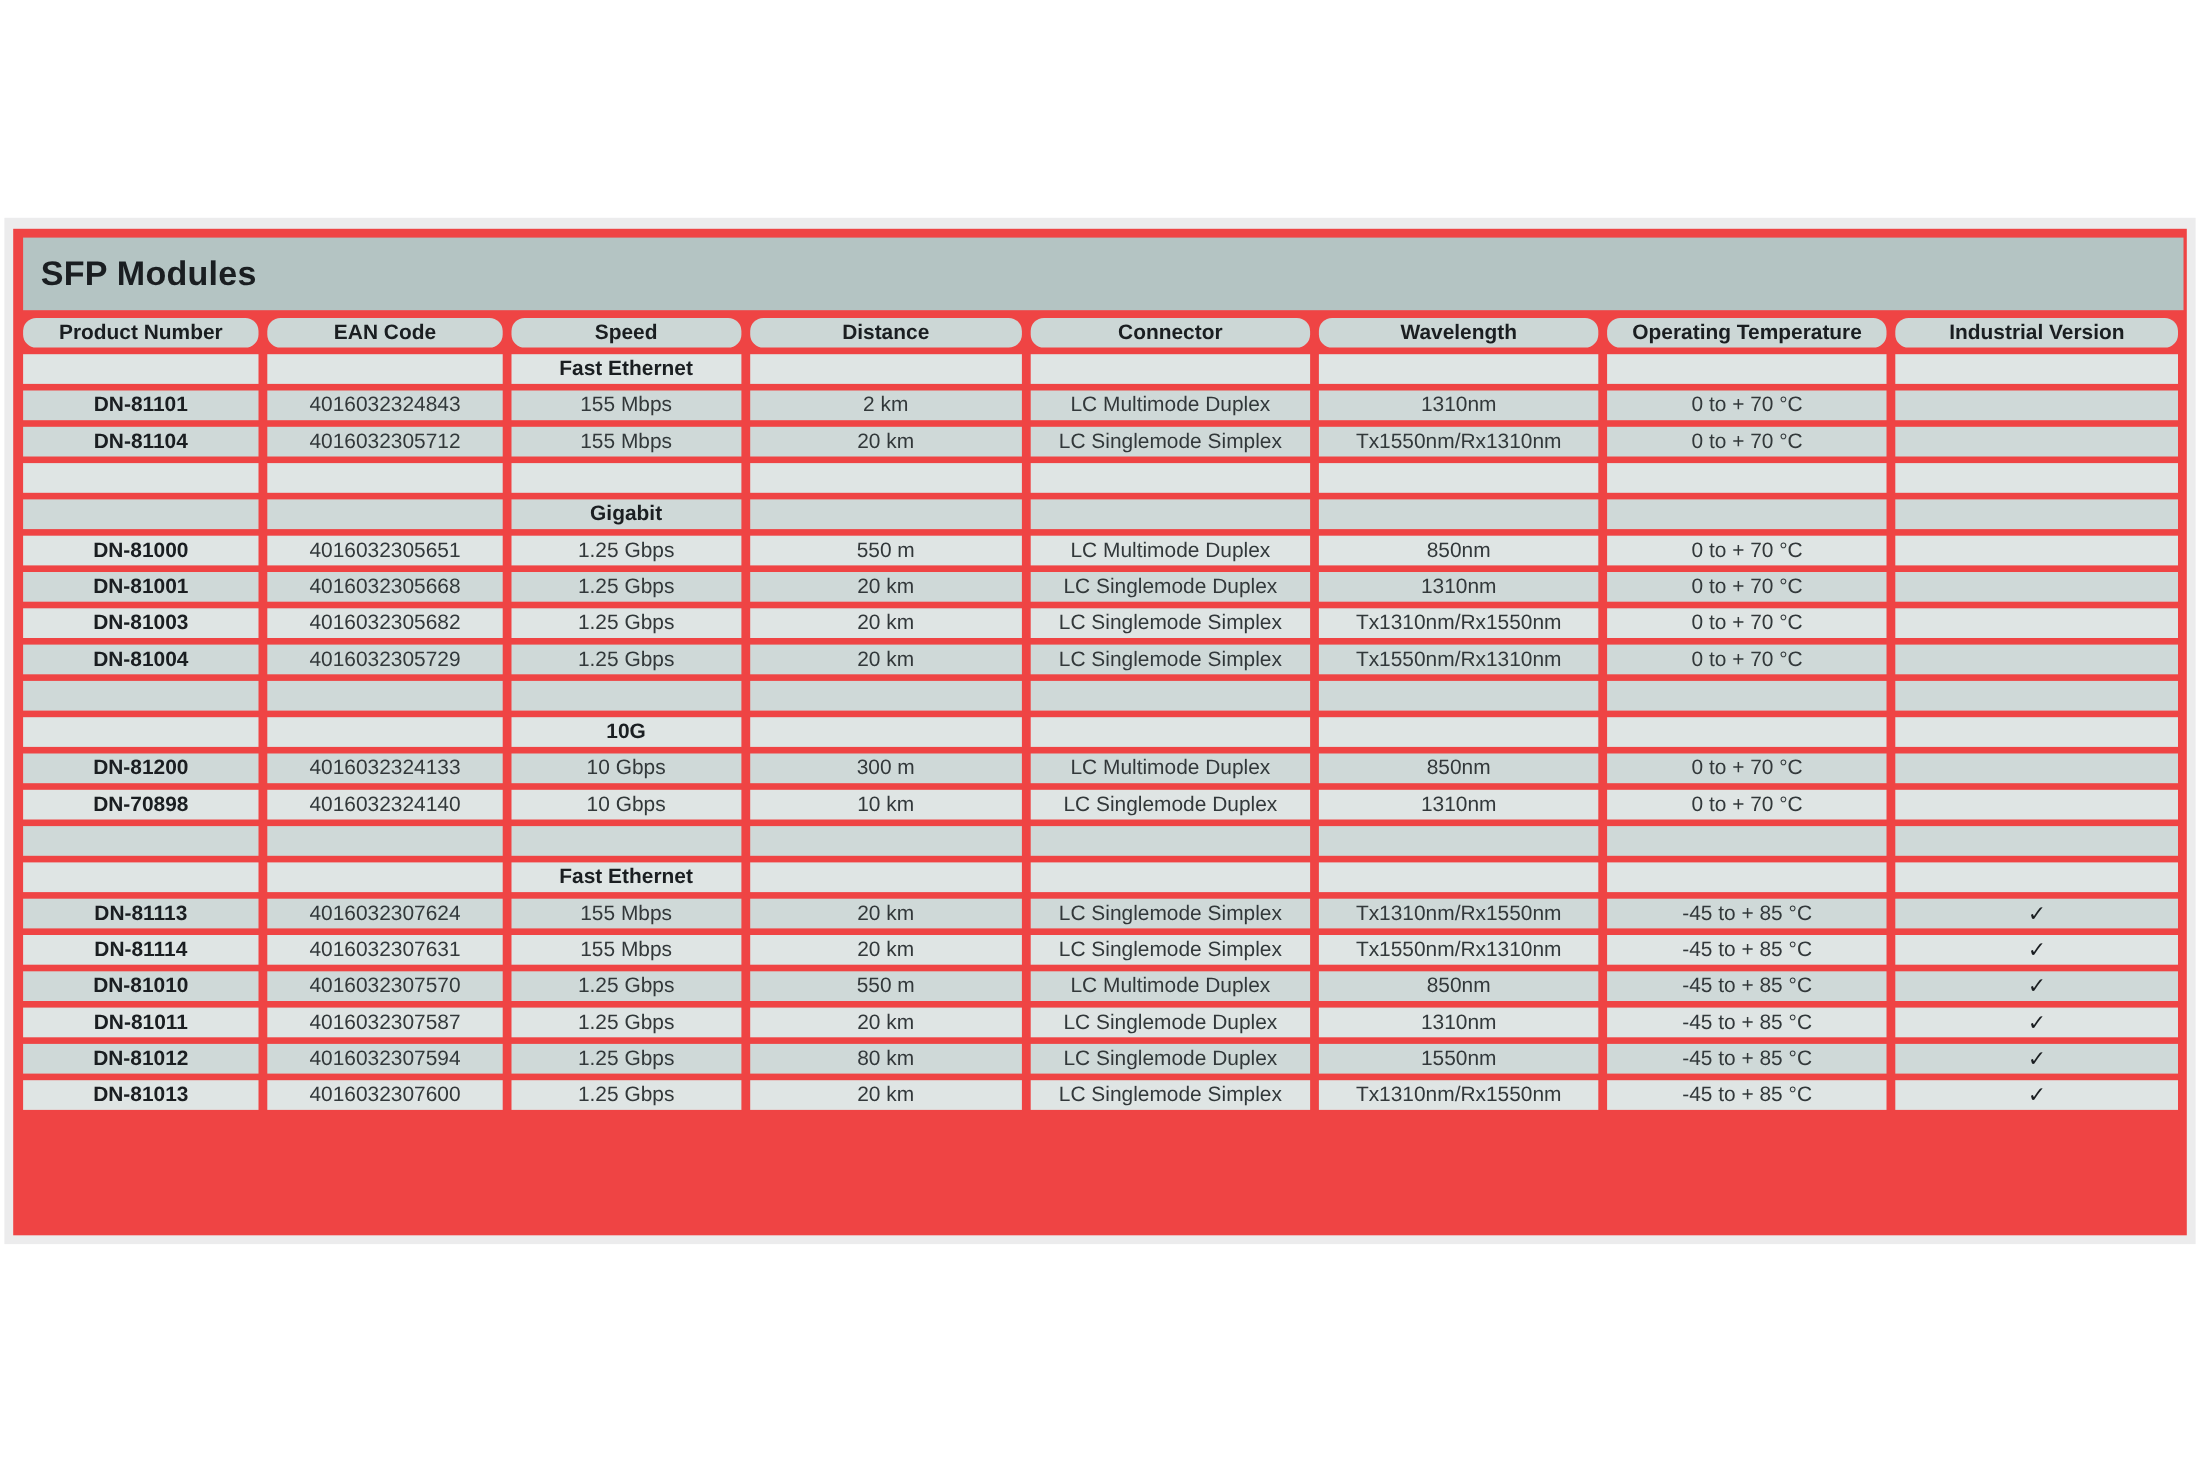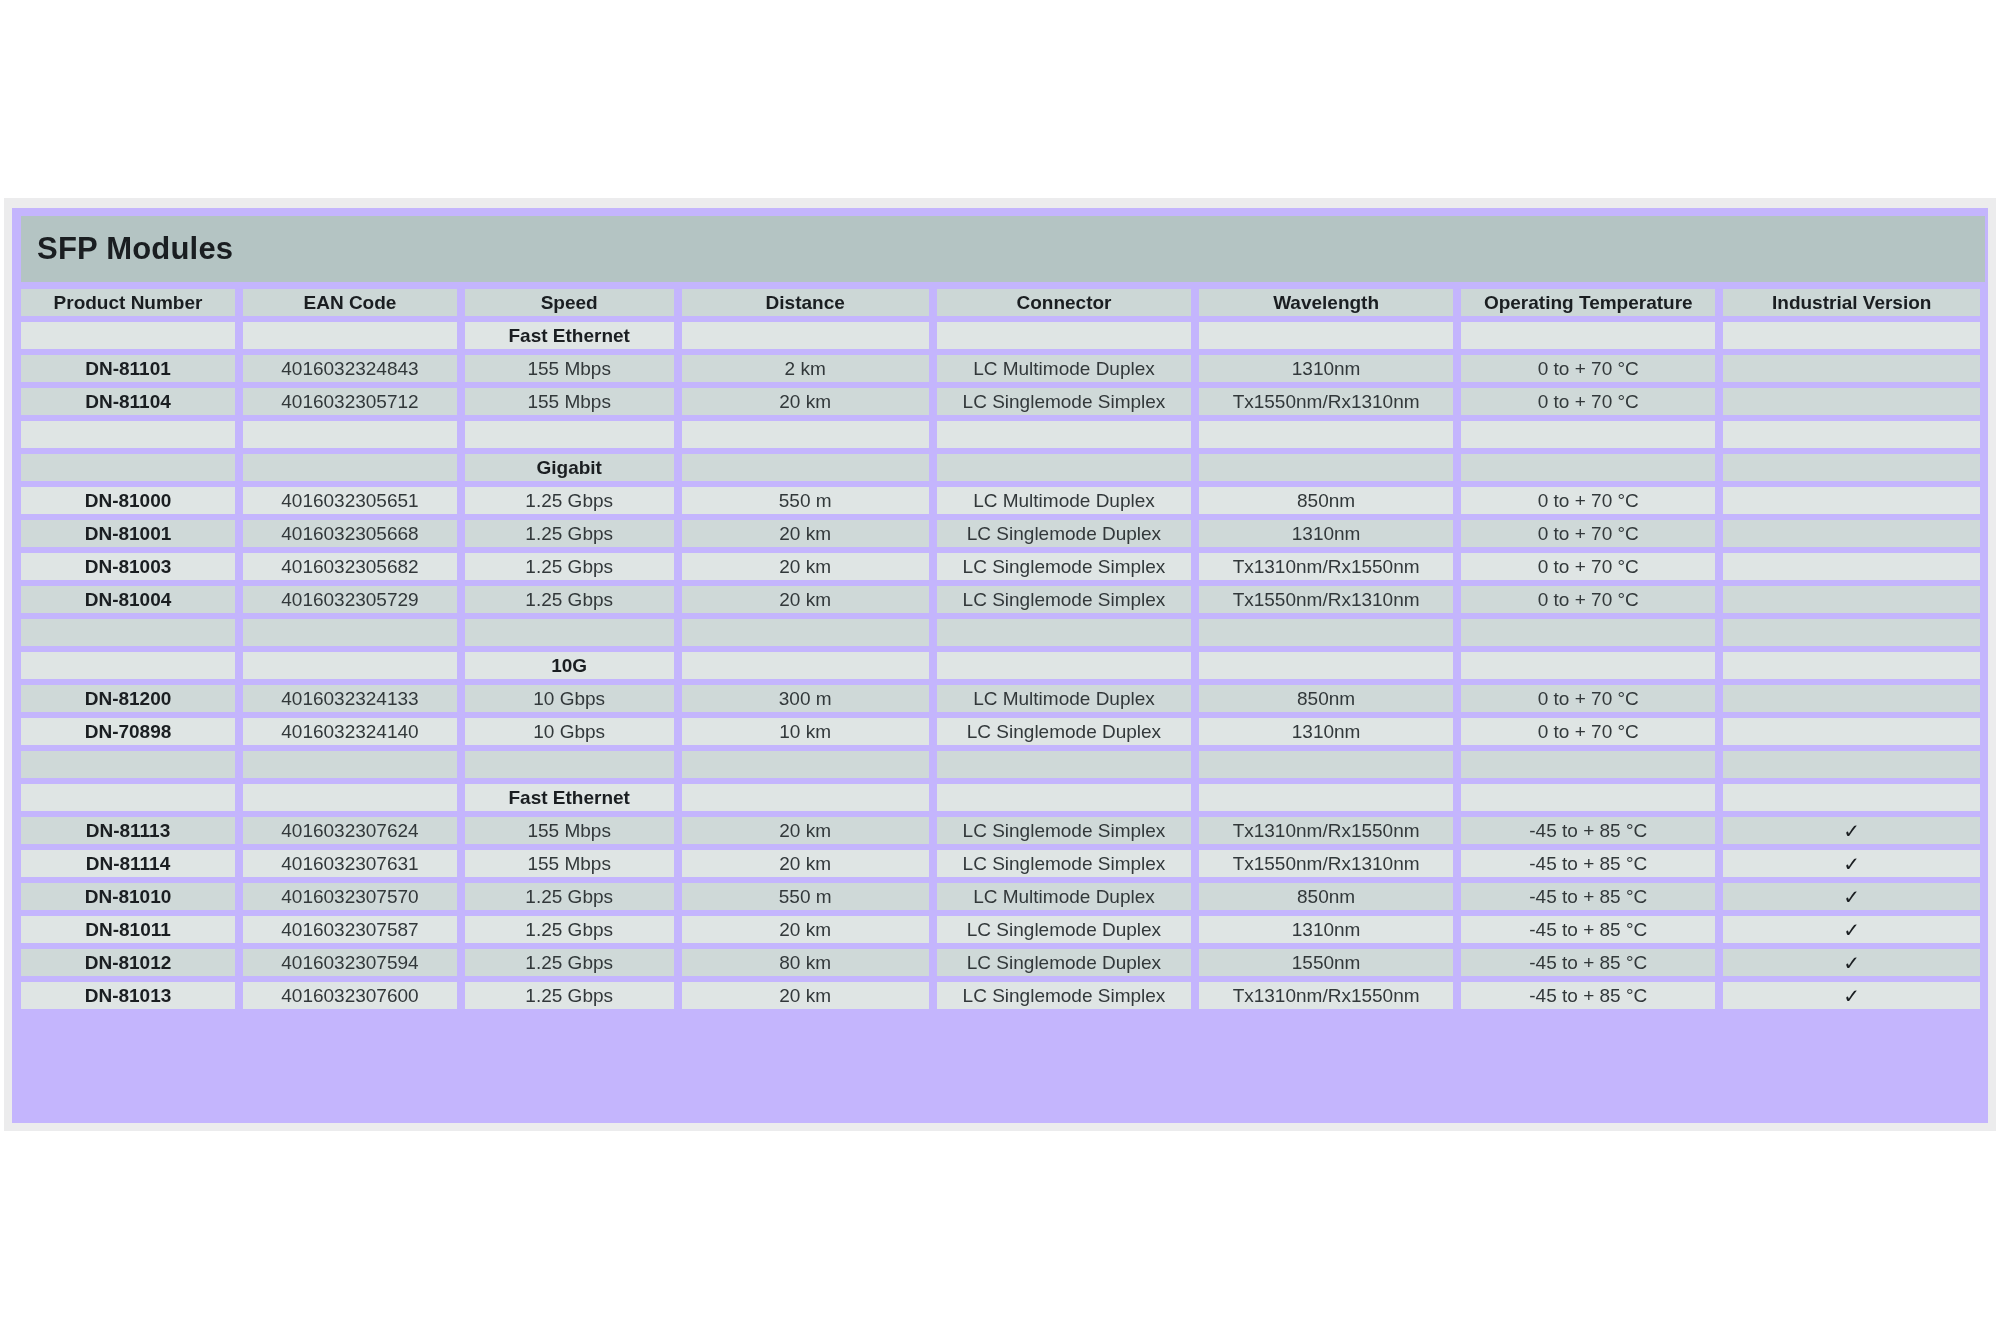--- a/index.html
+++ b/index.html
@@ -7,40 +7,40 @@
     width:2000px;height:1333px;position:relative;background:#ffffff;
     font-family:"Liberation Sans",sans-serif;overflow:hidden;
     -webkit-font-smoothing:antialiased;
   }
   .panel{
     position:absolute;left:4px;top:198px;width:1992px;height:933px;
     background:var(--panel,#ececed);
   }
   .sheet{
     position:absolute;left:8px;right:8px;top:10px;bottom:8px;
-    background:#c4b5fd;
+    background:#ef4444;
   }
   .band{
     position:absolute;left:9px;top:8px;width:1964px;height:66px;
     background:var(--band,#b4c4c3);
   }
   .band .title{
     margin:0;font-size:31px;font-weight:bold;letter-spacing:0.2px;
     color:var(--ink,#1a1e21);line-height:66px;padding-left:16px;
   }
   table.sfp{
     position:absolute;left:1px;top:75px;
     border-collapse:separate;border-spacing:8px 6px;
     table-layout:fixed;
   }
   td,th{
     height:27px;padding:0 4px;text-align:center;vertical-align:middle;
     font-size:19px;color:var(--text,#32383a);overflow:hidden;white-space:nowrap;
   }
-  th.hd{background:var(--header_cell,#ccd7d6);font-weight:bold;color:var(--ink,#1a1e21);}
+  th.hd{background:var(--header_cell,#ccd7d6);font-weight:bold;color:var(--ink,#1a1e21);border-radius:12px;}
   td.dk{background:var(--row_dark,#cfd9d8);}
   td.lt{background:var(--row_light,#dfe5e4);}
   td.b{font-weight:bold;color:var(--ink,#171b1e);margin-left:36px;}
   td .check{font-size:20px;color:var(--ink,#1a1e21);}
 </style>
 </head>
 <body style="--panel: #ececed; --band: #b4c4c3; --header_cell: #ccd7d6; --row_dark: #cfd9d8; --row_light: #dfe5e4; --ink: #1a1e21; --text: #32383a;">
 
 <div class="panel">
   <div class="sheet">

